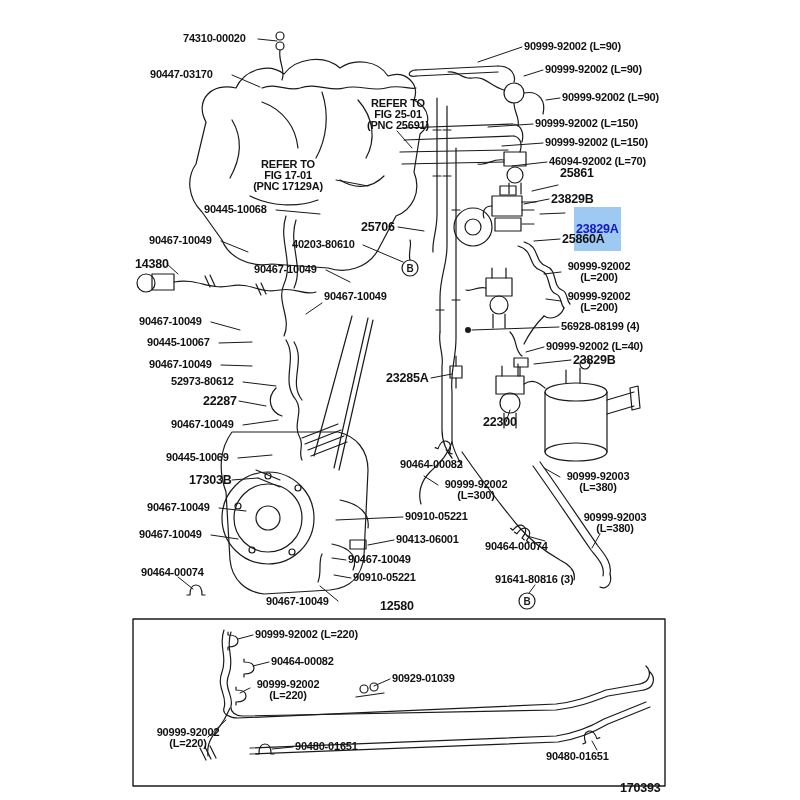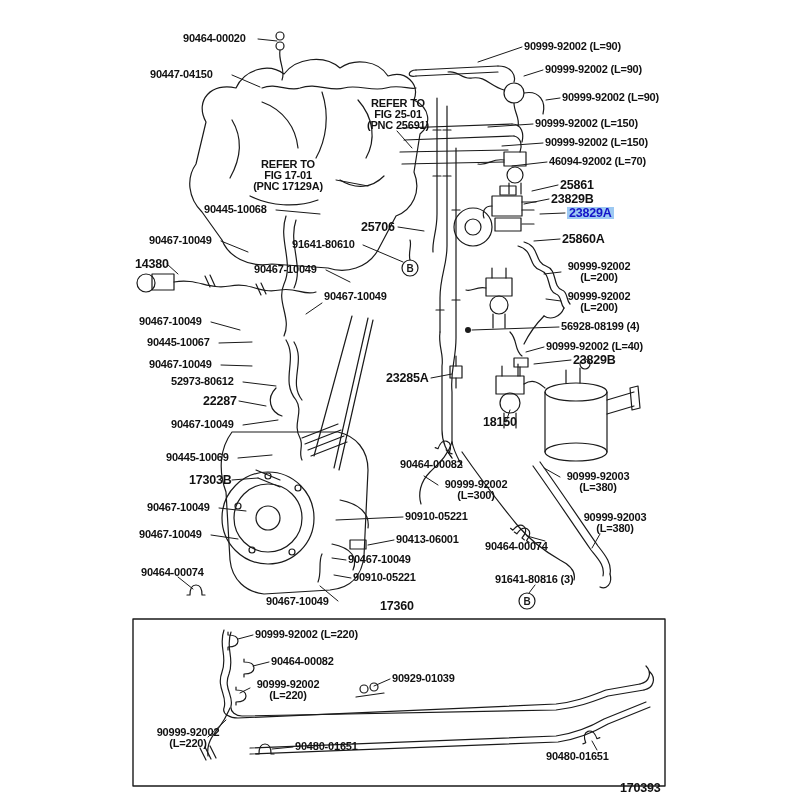--- a/index.html
+++ b/index.html
@@ -3,21 +3,21 @@
 <meta charset="utf-8">
 <style>
   html,body{margin:0;padding:0;background:#fff;}
   .stage{position:relative;width:800px;height:800px;background:#ffffff;
          font-family:"Liberation Sans",sans-serif;overflow:hidden;}
   .art{position:absolute;left:0;top:0;}
   .lbl{position:absolute;font-weight:bold;font-size:11px;line-height:11px;
        color:#111;white-space:pre-line;letter-spacing:-0.2px;}
   .lg{font-size:12.5px;line-height:12px;}
   .ctr{text-align:center;}
-  .hl{background:var(--hl-bg,#9dc9f2);color:var(--hl-fg,#1414c8);padding:0 2px;}
+  .hl{background:var(--hl-bg,#9dc9f2);color:var(--hl-fg,#1414c8);padding:16px 2px;margin-left:7px;}
   svg{display:block;}
 </style>
 </head>
 <body>
 
 <div class="stage">
 
   <svg class="art" width="800" height="800" viewBox="0 0 800 800">
     <defs>
       <g id="clampshape">
@@ -250,80 +250,80 @@
           <circle cx="374" cy="687" r="4"></circle>
         <path d="M356,697 L384,693"></path>
         <path d="M200,748 l6,12 M205,747 l6,12 M210,746 l6,12"></path>
       </g>
     </g>
 
     <text x="410" y="272" font-size="10" font-weight="bold" text-anchor="middle" fill="#1a1a1a" font-family="Liberation Sans, sans-serif">B</text>
     <text x="527" y="605" font-size="10" font-weight="bold" text-anchor="middle" fill="#1a1a1a" font-family="Liberation Sans, sans-serif">B</text>
   </svg>
 
-  <div class="lbl" style="left:183px;top:33px">90464-00020</div>
+  <div class="lbl" style="left:183px;top:33px">74310-00020</div>
   <div class="lbl" style="left:524px;top:41px">90999-92002 (L=90)</div>
-  <div class="lbl" style="left:150px;top:69px">90447-04150</div>
+  <div class="lbl" style="left:150px;top:69px">90447-03170</div>
   <div class="lbl" style="left:545px;top:64px">90999-92002 (L=90)</div>
   <div class="lbl" style="left:562px;top:92px">90999-92002 (L=90)</div>
   <div class="lbl ctr" style="left:352px;top:98px;width:92px">REFER TO
 FIG 25-01
 (PNC 25691)</div>
   <div class="lbl" style="left:535px;top:118px">90999-92002 (L=150)</div>
   <div class="lbl" style="left:545px;top:137px">90999-92002 (L=150)</div>
   <div class="lbl" style="left:549px;top:156px">46094-92002 (L=70)</div>
   <div class="lbl ctr" style="left:240px;top:159px;width:96px">REFER TO
 FIG 17-01
 (PNC 17129A)</div>
-  <div class="lbl lg" style="left:560px;top:179px">25861</div>
+  <div class="lbl lg" style="left:560px;top:167px">25861</div>
   <div class="lbl lg" style="left:551px;top:193px">23829B</div>
   <div class="lbl lg hl" style="left:567px;top:207px">23829A</div>
   <div class="lbl" style="left:204px;top:204px">90445-10068</div>
   <div class="lbl lg" style="left:361px;top:221px">25706</div>
   <div class="lbl lg" style="left:562px;top:233px">25860A</div>
   <div class="lbl" style="left:149px;top:235px">90467-10049</div>
-  <div class="lbl" style="left:292px;top:239px">91641-80610</div>
+  <div class="lbl" style="left:292px;top:239px">40203-80610</div>
   <div class="lbl lg" style="left:135px;top:258px">14380</div>
   <div class="lbl" style="left:254px;top:264px">90467-10049</div>
   <div class="lbl ctr" style="left:563px;top:261px;width:72px">90999-92002
 (L=200)</div>
   <div class="lbl" style="left:324px;top:291px">90467-10049</div>
   <div class="lbl ctr" style="left:563px;top:291px;width:72px">90999-92002
 (L=200)</div>
   <div class="lbl" style="left:139px;top:316px">90467-10049</div>
   <div class="lbl" style="left:561px;top:321px">56928-08199 (4)</div>
   <div class="lbl" style="left:147px;top:337px">90445-10067</div>
   <div class="lbl" style="left:546px;top:341px">90999-92002 (L=40)</div>
   <div class="lbl" style="left:149px;top:359px">90467-10049</div>
   <div class="lbl lg" style="left:573px;top:354px">23829B</div>
   <div class="lbl" style="left:171px;top:376px">52973-80612</div>
   <div class="lbl lg" style="left:386px;top:372px">23285A</div>
   <div class="lbl lg" style="left:203px;top:395px">22287</div>
   <div class="lbl" style="left:171px;top:419px">90467-10049</div>
-  <div class="lbl lg" style="left:483px;top:416px">18150</div>
+  <div class="lbl lg" style="left:483px;top:416px">22300</div>
   <div class="lbl" style="left:166px;top:452px">90445-10069</div>
   <div class="lbl" style="left:400px;top:459px">90464-00082</div>
   <div class="lbl lg" style="left:189px;top:474px">17303B</div>
   <div class="lbl ctr" style="left:440px;top:479px;width:72px">90999-92002
 (L=300)</div>
   <div class="lbl ctr" style="left:562px;top:471px;width:72px">90999-92003
 (L=380)</div>
   <div class="lbl" style="left:147px;top:502px">90467-10049</div>
   <div class="lbl" style="left:405px;top:511px">90910-05221</div>
   <div class="lbl ctr" style="left:579px;top:512px;width:72px">90999-92003
 (L=380)</div>
   <div class="lbl" style="left:139px;top:529px">90467-10049</div>
   <div class="lbl" style="left:396px;top:534px">90413-06001</div>
   <div class="lbl" style="left:485px;top:541px">90464-00074</div>
   <div class="lbl" style="left:348px;top:554px">90467-10049</div>
   <div class="lbl" style="left:141px;top:567px">90464-00074</div>
   <div class="lbl" style="left:353px;top:572px">90910-05221</div>
   <div class="lbl" style="left:495px;top:574px">91641-80816 (3)</div>
   <div class="lbl" style="left:266px;top:596px">90467-10049</div>
-  <div class="lbl lg" style="left:380px;top:600px">17360</div>
+  <div class="lbl lg" style="left:380px;top:600px">12580</div>
   <div class="lbl" style="left:255px;top:629px">90999-92002 (L=220)</div>
   <div class="lbl" style="left:271px;top:656px">90464-00082</div>
   <div class="lbl ctr" style="left:252px;top:679px;width:72px">90999-92002
 (L=220)</div>
   <div class="lbl" style="left:392px;top:673px">90929-01039</div>
   <div class="lbl ctr" style="left:152px;top:727px;width:72px">90999-92002
 (L=220)</div>
   <div class="lbl" style="left:295px;top:741px">90480-01651</div>
   <div class="lbl" style="left:546px;top:751px">90480-01651</div>
   <div class="lbl lg" style="left:620px;top:782px">170393</div>

